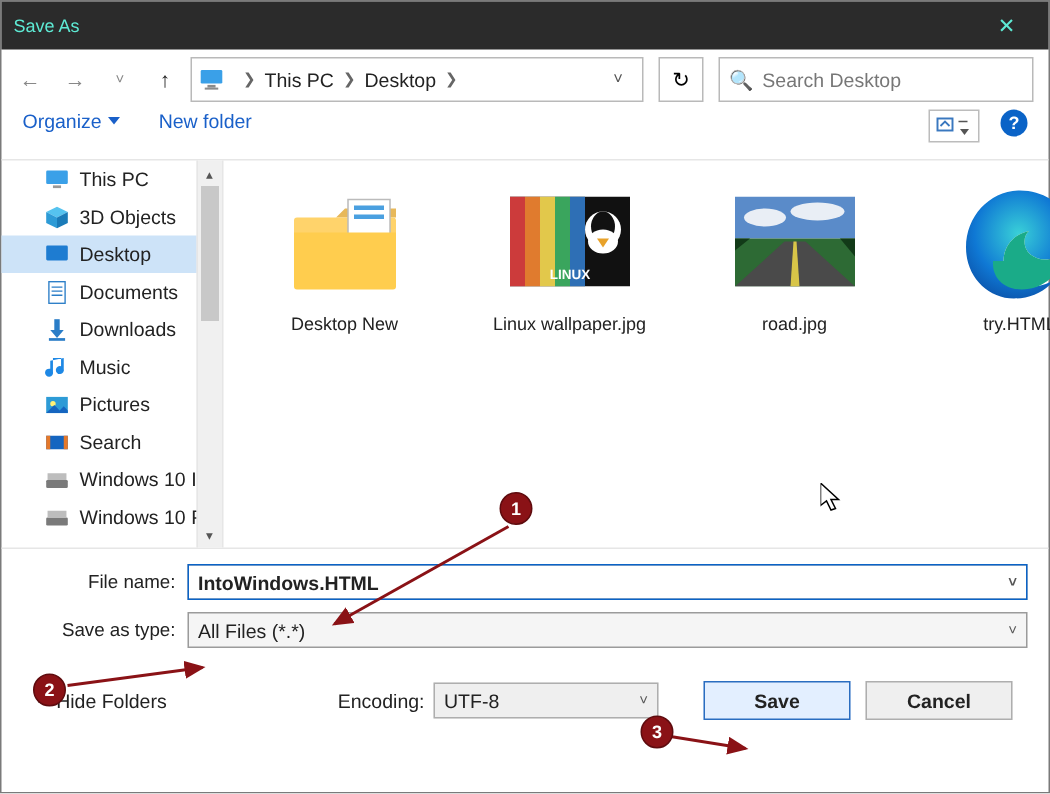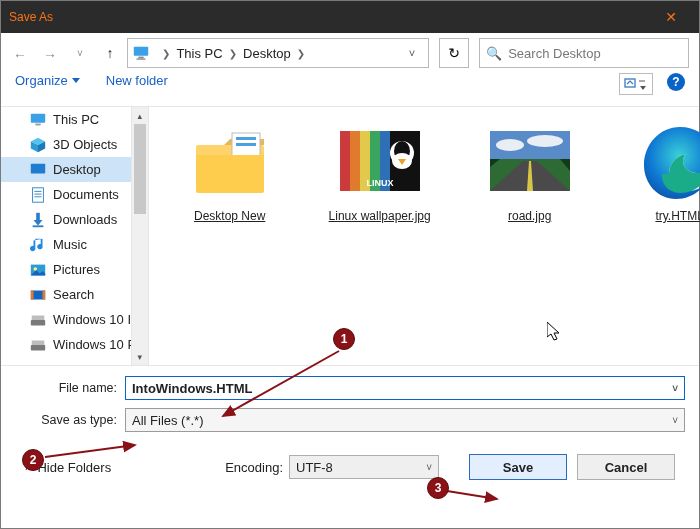--- a/index.html
+++ b/index.html
@@ -1,18 +1,18 @@
 <!DOCTYPE html>
 <html><head>
 <meta charset="utf-8">
 <style>
   * { box-sizing: border-box; font-family: "Segoe UI", Arial, sans-serif; }
   body { margin:0; background:#fff; width:700px; height:529px; overflow:hidden; }
   .dialog { width:700px; height:529px; border:1px solid #7a7a7a; position:relative; background:#fff; }
-  .titlebar { height:32px; background:#2b2b2b; color:#f97316; display:flex; align-items:center; padding:0 8px; font-size:12px; }
+  .titlebar { height:32px; background:#2b2b2b; color:#5eead4; display:flex; align-items:center; padding:0 8px; font-size:12px; }
   .titlebar .spacer { flex:1; }
   .titlebar .close { width:40px; text-align:center; font-size:14px; cursor:default; }
   .navrow { height:40px; display:flex; align-items:center; padding:4px 10px 4px 6px; gap:4px; }
   .navbtn { width:26px; height:26px; display:inline-flex; align-items:center; justify-content:center; color:#888; font-size:14px; }
   .navbtn.active { color:#222; }
   .addr { flex:1; height:30px; border:1px solid #b9b9b9; display:flex; align-items:center; padding:0 4px; font-size:13px; color:#222; background:#fff; }
   .addr .iconslot { width:18px; height:18px; margin-right:6px; }
   .addr .sep { color:#666; padding:0 6px; font-size:10px; }
   .addr .tail { flex:1; }
   .addr .dd { width:24px; text-align:center; color:#555; font-size:11px; }
@@ -31,21 +31,21 @@
   .siderow.selected { background:#cde3f8; }
   .siderow .ricon { width:18px; height:18px; margin-right:6px; flex-shrink:0; }
   .scrollbar { position:absolute; right:0; top:0; bottom:0; width:17px; background:#f0f0f0; border-left:1px solid #e6e6e6; display:flex; flex-direction:column; }
   .scrollbar .arr { height:17px; display:flex; align-items:center; justify-content:center; font-size:9px; color:#555; }
   .scrollbar .track { flex:1; position:relative; }
   .scrollbar .thumb { position:absolute; left:2px; right:2px; top:0; height:90px; background:#c8c8c8; }
   .filearea { flex:1; padding:14px 6px 0 26px; position:relative; }
   .items { display:flex; gap:40px; }
   .item { width:110px; display:flex; flex-direction:column; align-items:center; font-size:12px; color:#222; }
   .item .thumb { width:80px; height:80px; display:flex; align-items:center; justify-content:flex-start; margin-bottom:8px; }
-  .lname { text-align:right; line-height:1.3; max-width:110px;text-decoration:underline; }
+  .lname { text-align:right; line-height:1.3; max-width:110px; }
   .bottom { border-top:1px solid #e6e6e6; padding:8px 14px 0 14px; font-size:12.5px; color:#222; }
   .frow { display:flex; align-items:center; height:28px; margin-bottom:4px; }
   .flab { width:110px; text-align:right; padding-right:8px; }
   .finput, .fsel { flex:1; height:24px; border:1px solid #9b9b9b; background:#fff; padding:0 6px; font-size:13px; display:flex; align-items:center; position:relative; }
   .fsel { background:#f5f5f5; }
   .fsel .dd, .finput .dd { position:absolute; right:6px; font-size:10px; color:#555; }
   .fnamebox { outline:1px solid #0a63c7; outline-offset:-1px;font-weight:bold; }
   .buttons { display:flex; align-items:center; padding:16px 10px 12px 10px; }
   .buttons .hide { font-size:13px; display:flex; align-items:center; }
   .buttons .spacer { flex:1; }

